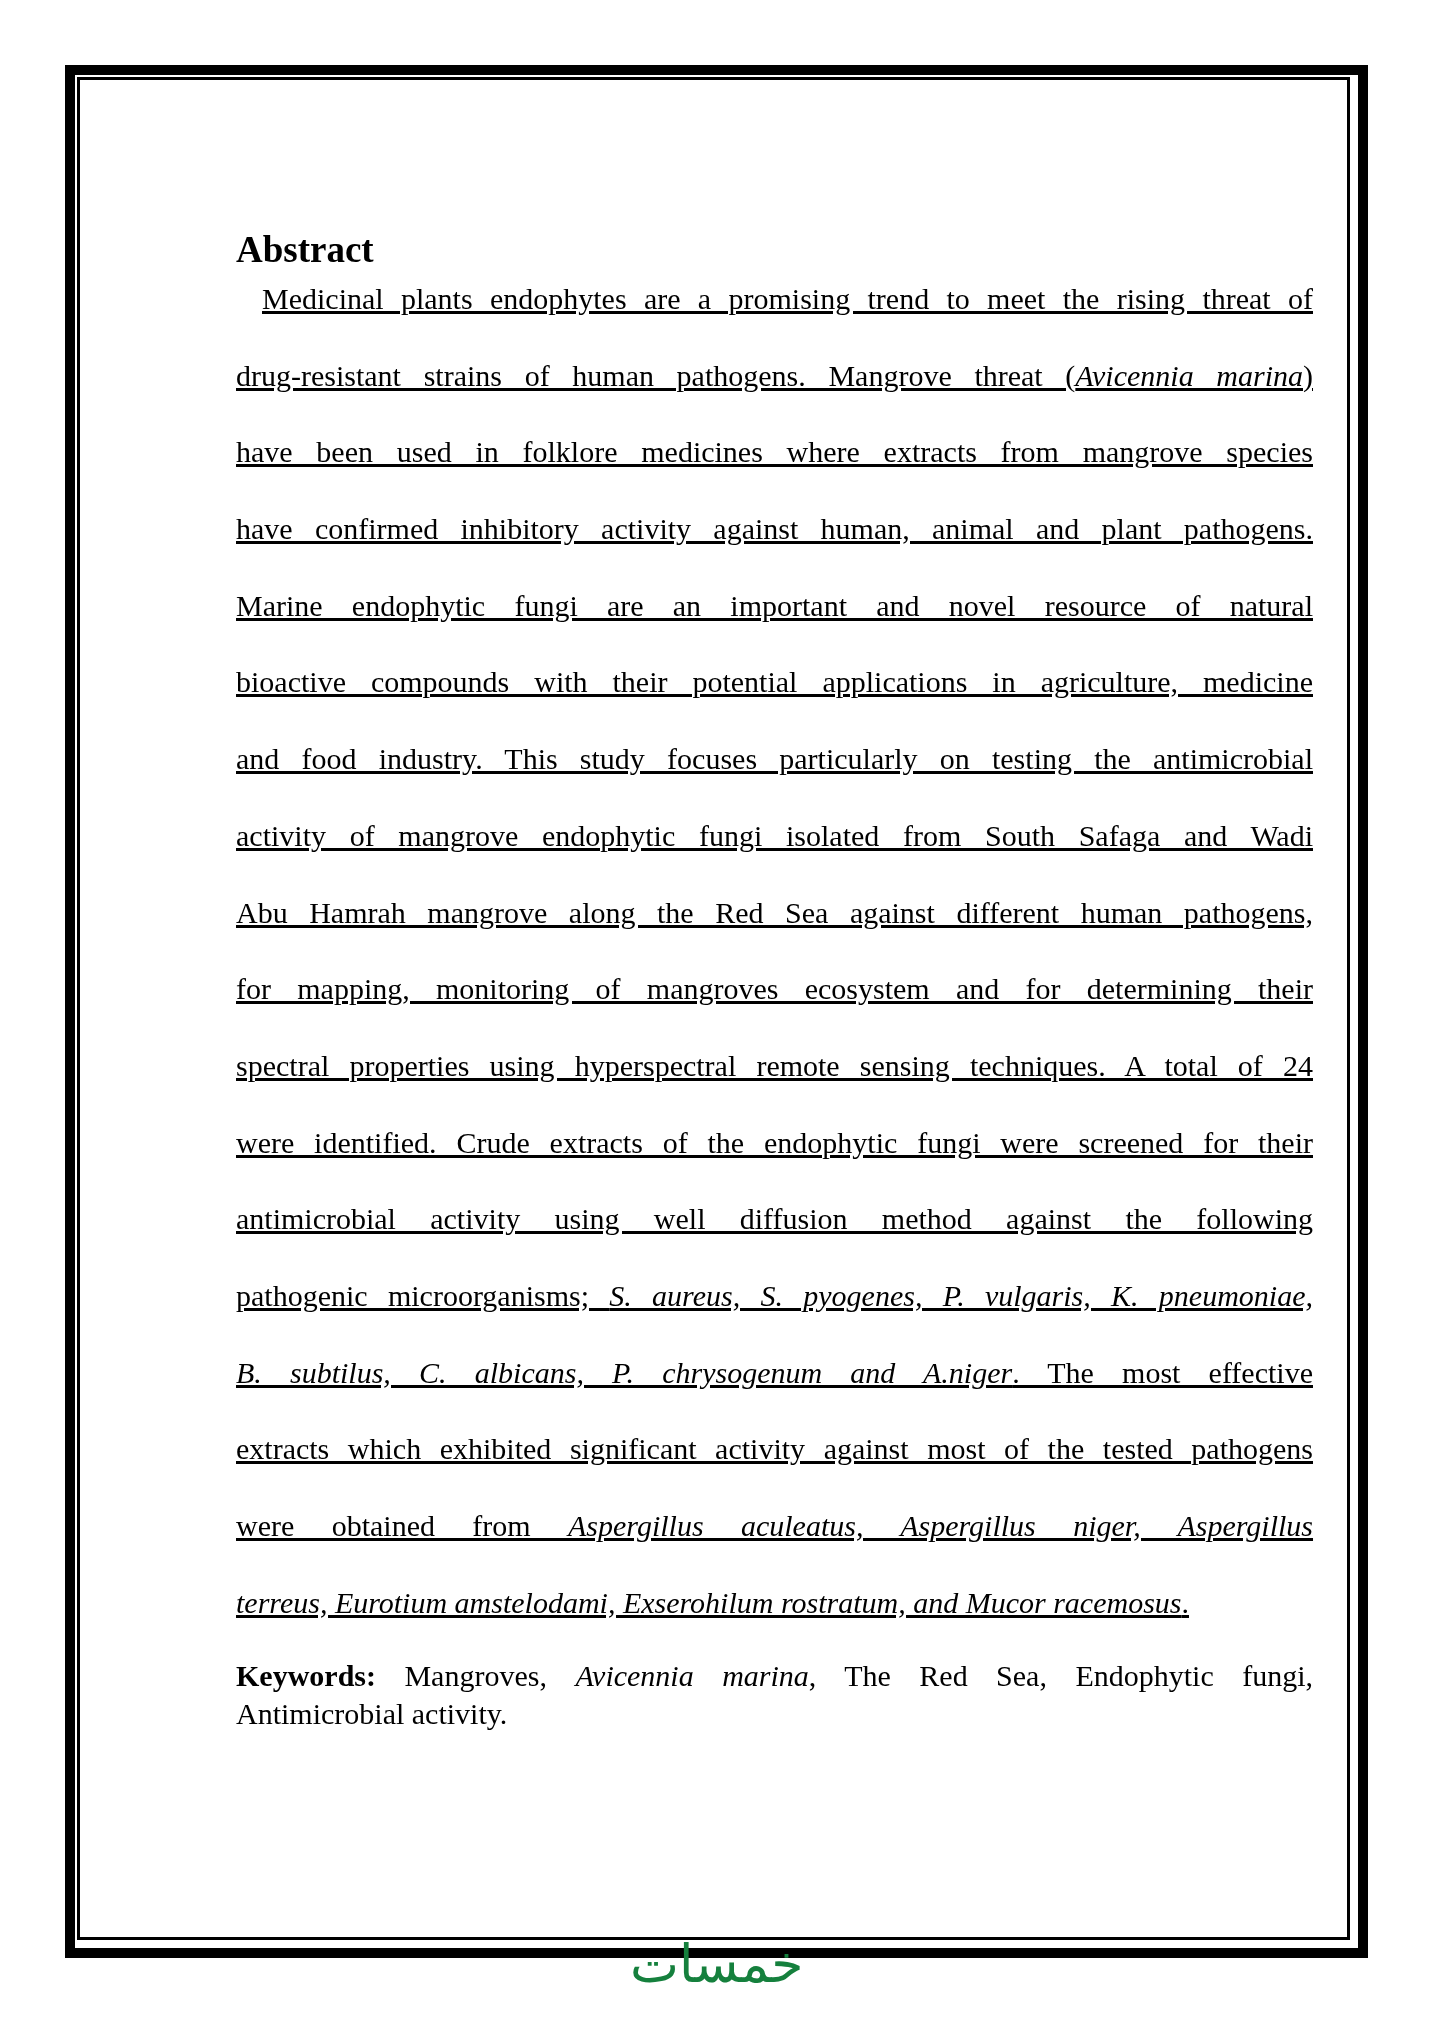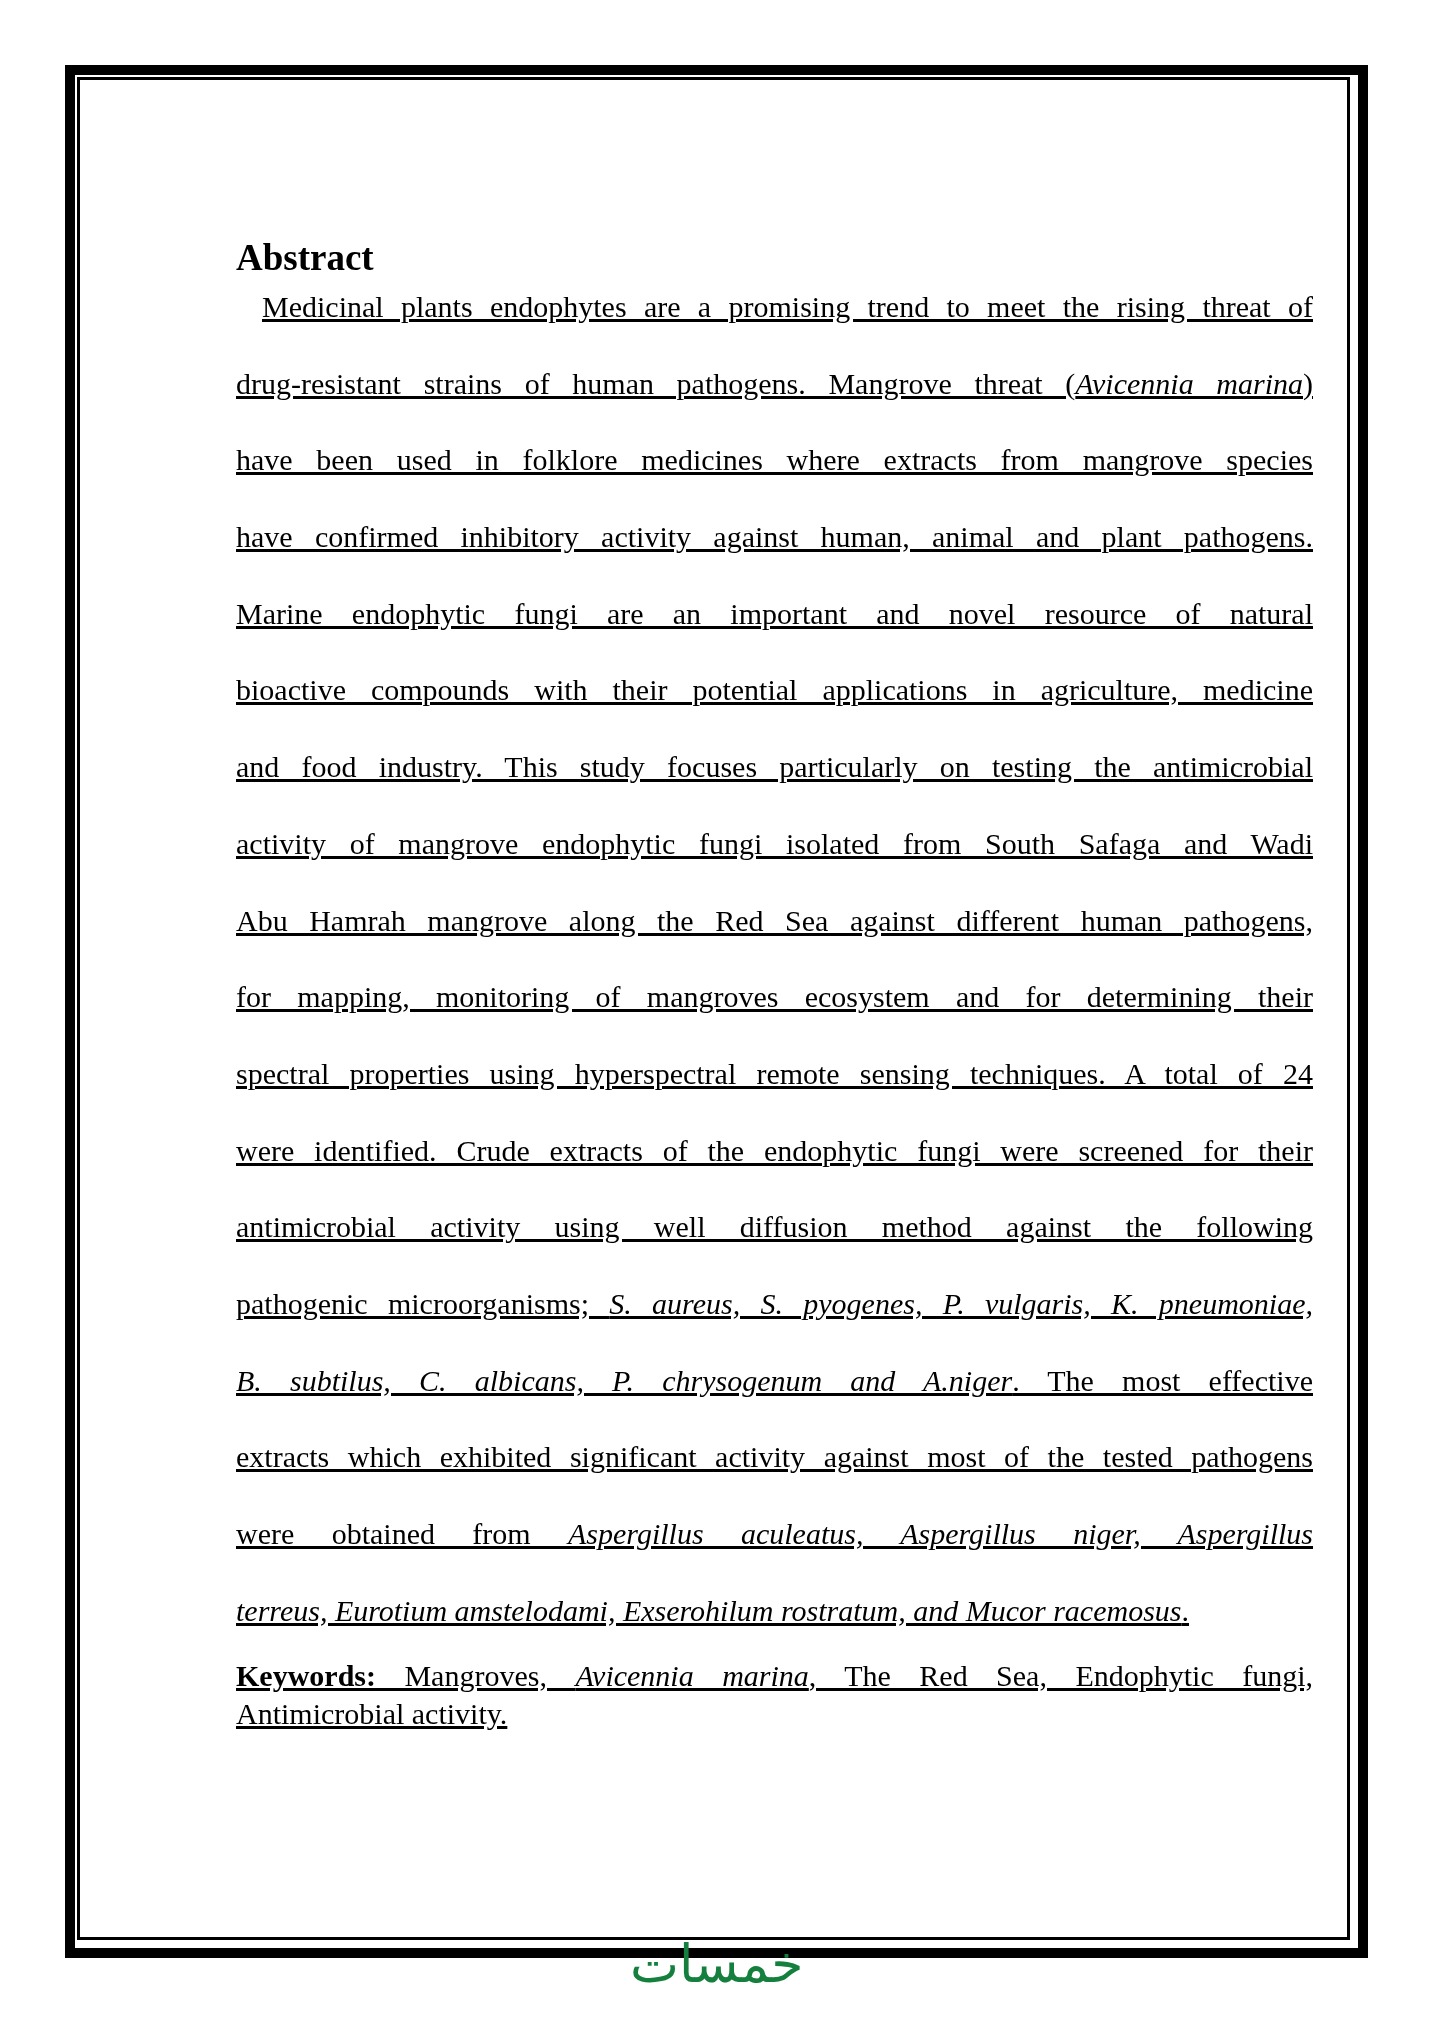--- a/index.html
+++ b/index.html
@@ -2,31 +2,31 @@
 <html><head>
 <meta charset="utf-8">
 <style>
   html, body { margin: 0; padding: 0; background: #ffffff; }
   body { width: 1434px; height: 2024px; position: relative; overflow: hidden;
          font-family: "Liberation Serif", "DejaVu Serif", serif; color: #000; }
   .frame-outer { position: absolute; left: 65px; top: 65px; width: 1283px; height: 1873px;
                  border: 10px solid #000; }
   .frame-inner { position: absolute; left: 77px; top: 77px; width: 1273px; height: 1863px;
                  border: 3px solid #000; box-sizing: border-box; }
-  .content { position: absolute; left: 236px; top: 232px; width: 1077px; }
+  .content { position: absolute; left: 236px; top: 224px; width: 1077px; }
   .heading { font-weight: bold; font-size: 37px; line-height: 52px; margin: 0; height: 52px; }
   .body { font-size: 30px; }
   .line { height: 76.7px; line-height: 76.7px; white-space: nowrap;
           text-align: justify; text-align-last: justify; overflow: visible; text-decoration: underline; }
   .line.last { text-align-last: left; }
   .line.indent { padding-left: 26px; }
   .first-line-offset { margin-top: -15px; }
   .it { font-style: italic; }
   .bold { font-weight: bold; }
-  .keywords { font-size: 30px; line-height: 38px; margin-top: 8px; text-align: justify; text-decoration: underline; }
+  .keywords { font-size: 30px; line-height: 38px; margin-top: 16px; text-align: justify; }
   .watermark { position: absolute; left: 630px; top: 1936px; font-family: "DejaVu Sans", sans-serif;
                font-size: 52px; color: #15803d; line-height: 56px; direction: rtl; letter-spacing: 2px; }
 </style>
 </head>
 <body>
 
 <div class="frame-outer"></div>
 <div class="frame-inner"></div>
 
 <div class="content">

